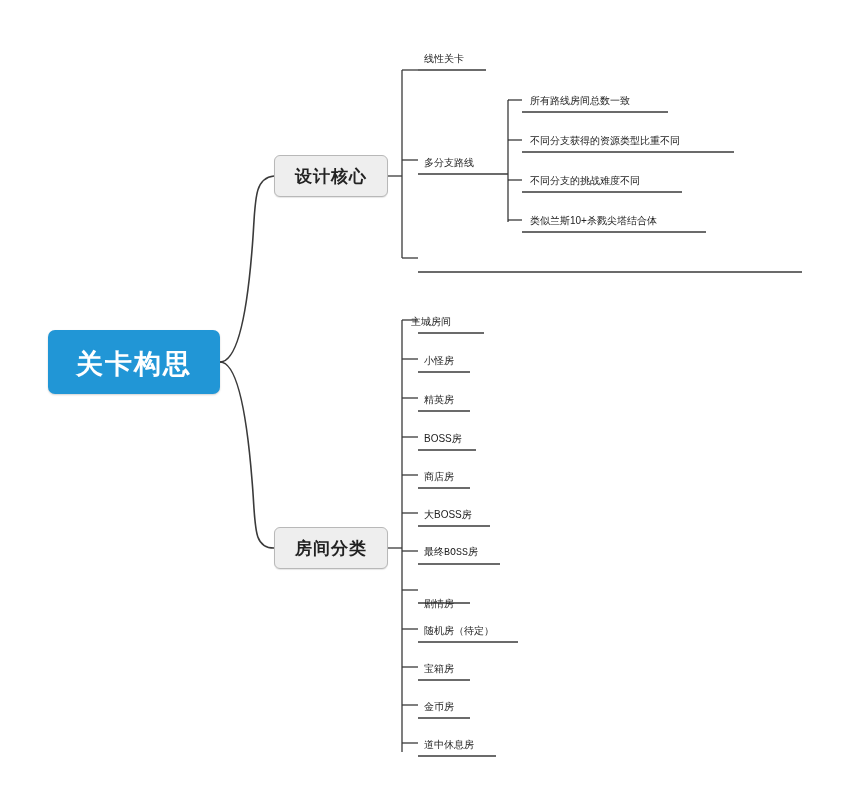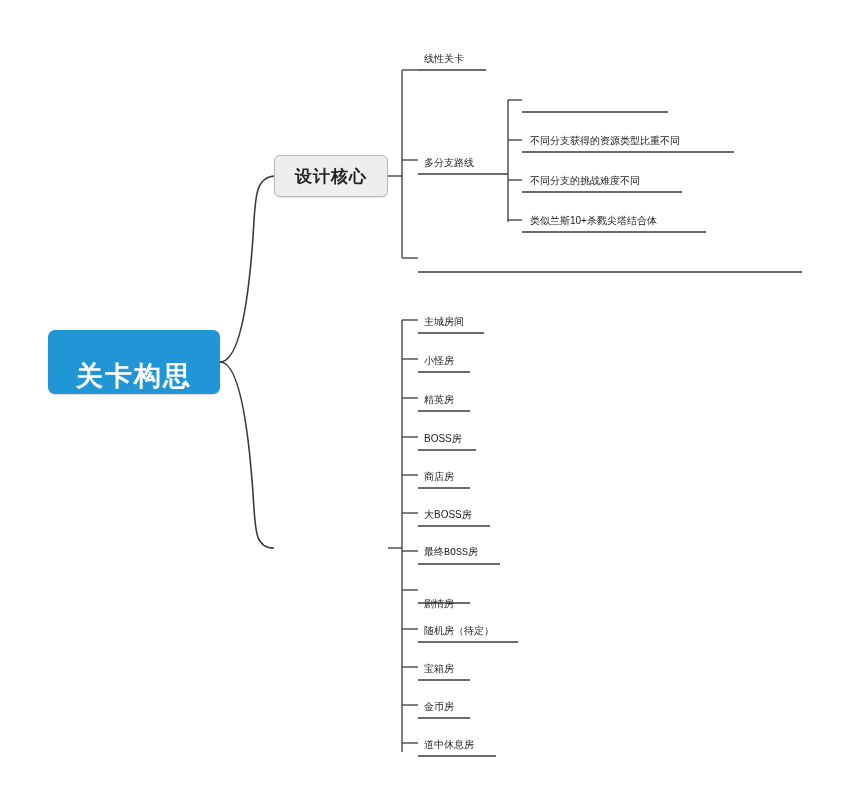--- a/index.html
+++ b/index.html
@@ -31,23 +31,23 @@
     white-space: nowrap;
   }
   
   .node-root {
     background: #2196d6;
     color: #ffffff;
     font-size: 27px;
     font-weight: bold;
     letter-spacing: 2px;
     border-radius: 7px;
-    padding: 28px 20px;
+    padding: 12px 20px;
     display: flex;
-    align-items: flex-start;
+    align-items: flex-end;
     justify-content: center;
     box-shadow: 0 1px 2px rgba(0,0,0,0.18);
   }
   
   .node-l1 {
     background: #eeeeee;
     color: #222222;
     font-size: 17px;
     font-weight: bold;
     letter-spacing: 1px;
@@ -145,36 +145,42 @@
   </div>
 
   <div class="node node-leaf" style="left:418px; top:50px;">
     <span>线性关卡</span>
   </div>
 
   <div class="node node-leaf" style="left:418px; top:154px;">
     <span>多分支路线</span>
   </div>
 
+  <div class="node node-leaf" style="left:524px; top:92px;">
+    <span>所有路线房间总数一致</span>
+  </div>
 
   <div class="node node-leaf" style="left:524px; top:132px;align-items:flex-end;">
     <span>不同分支获得的资源类型比重不同</span>
   </div>
 
   <div class="node node-leaf" style="left:524px; top:172px;">
     <span>不同分支的挑战难度不同</span>
   </div>
 
   <div class="node node-leaf" style="left:524px; top:212px;">
     <span>类似兰斯10+杀戮尖塔结合体</span>
   </div>
 
 
-
-  <div class="node node-leaf" style="left:418px; top:313px;justify-content:center;">
+  <div class="node node-l1" style="left:274px; top:527px; width:114px; height:42px;">
+    <span>房间分类</span>
+  </div>
+
+  <div class="node node-leaf" style="left:405px; top:313px;justify-content:center;">
     <span>主城房间</span>
   </div>
   <div class="node node-leaf" style="left:418px; top:352px;">
     <span>小怪房</span>
   </div>
   <div class="node node-leaf" style="left:418px; top:391px;">
     <span>精英房</span>
   </div>
   <div class="node node-leaf" style="left:418px; top:430px;">
     <span>BOSS房</span>

